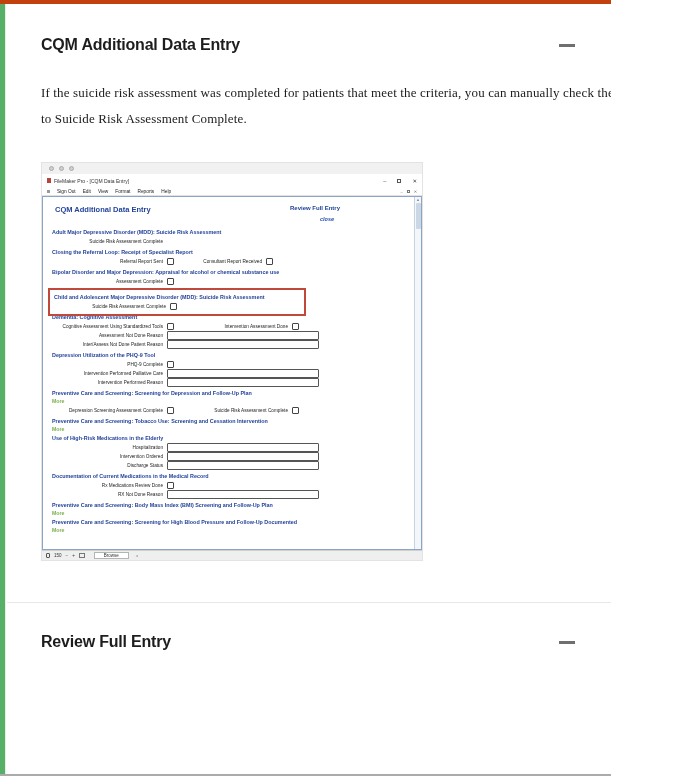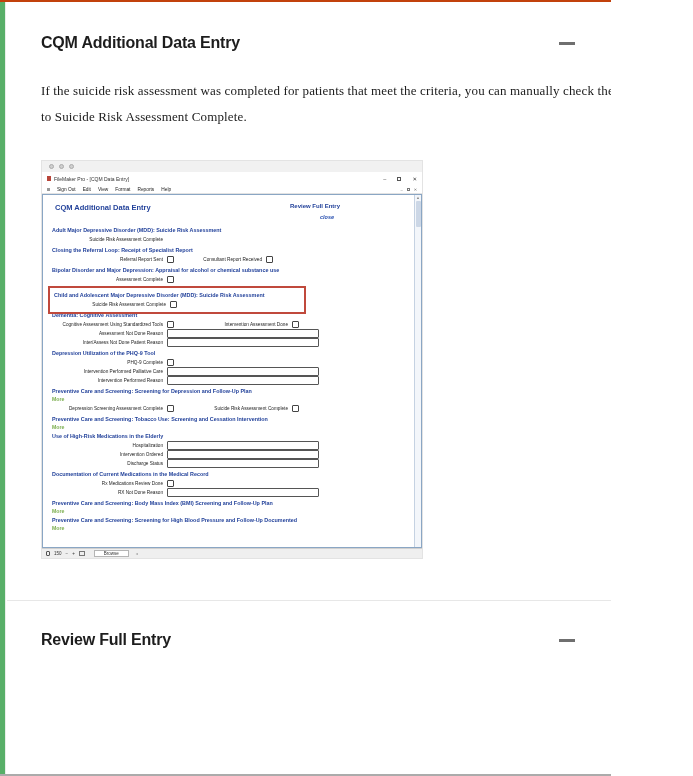--- a/index.html
+++ b/index.html
@@ -1,20 +1,20 @@
 <!DOCTYPE html>
 <html><head>
 <meta charset="utf-8">
 <style>
   * { box-sizing: border-box; margin: 0; padding: 0; }
   body { margin: 0; background: #fff; }
   .page {
     position: relative; width: 611px; height: 776px; background: #fff;
     font-family: "Liberation Sans", sans-serif; overflow: hidden;
-    border-top: 2px solid #c2410c; border-bottom: 2px solid #ababab;
+    border-top: 4px solid #c2410c; border-bottom: 2px solid #ababab;
   }
   .accent-bar { position: absolute; left: 0; top: 0; bottom: 0; width: 6px; background: #58AF68; border-right: 1px solid #e8efe9; }
   .content { margin-left: 7px; }
   .article { padding: 0 34px; }
   .sec-head { display: flex; justify-content: space-between; align-items: center; }
   .sec-head.first { padding-top: 32px; }
   .sec-head.second { padding-top: 30px; }
   h2 { font-size: 16px; font-weight: bold; color: #1d1d1d; letter-spacing: -0.2px; }
   .dash-btn { width: 16px; height: 3px; background: #6f6f6f; border: none; cursor: pointer; margin-right: 2px; }
   p.body-text {

